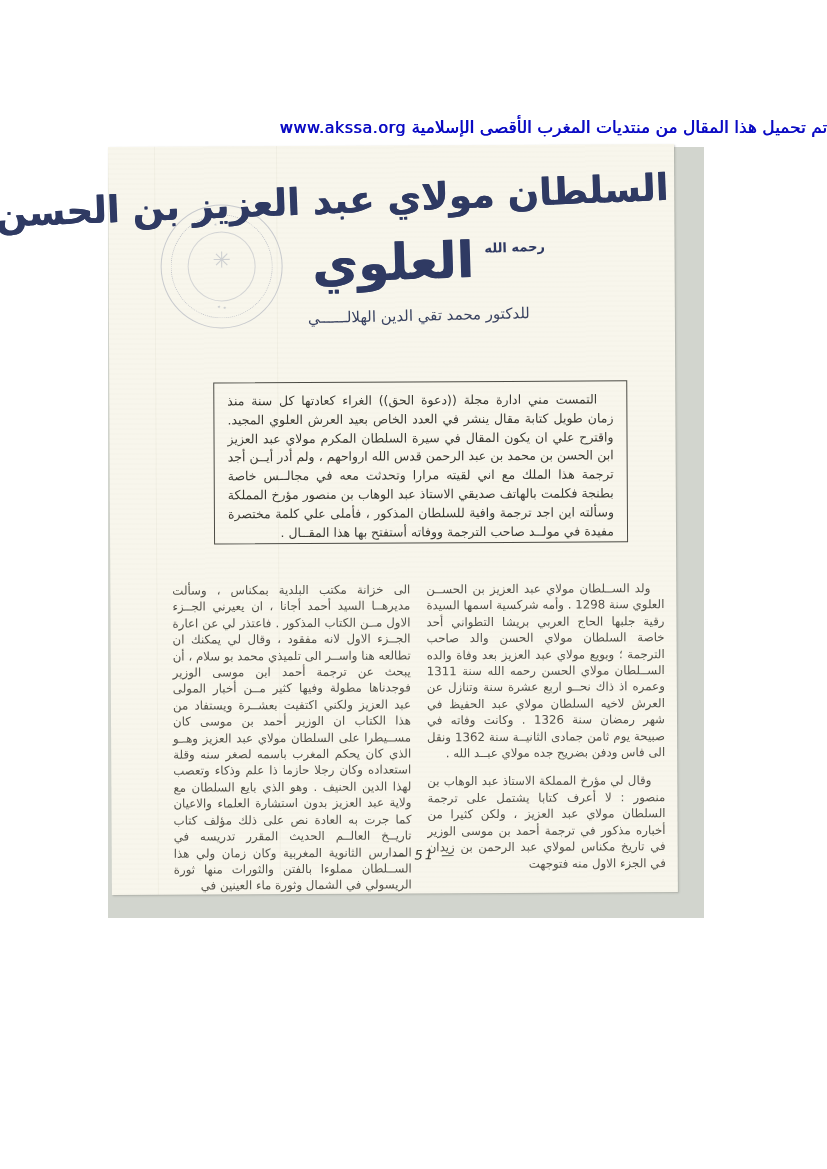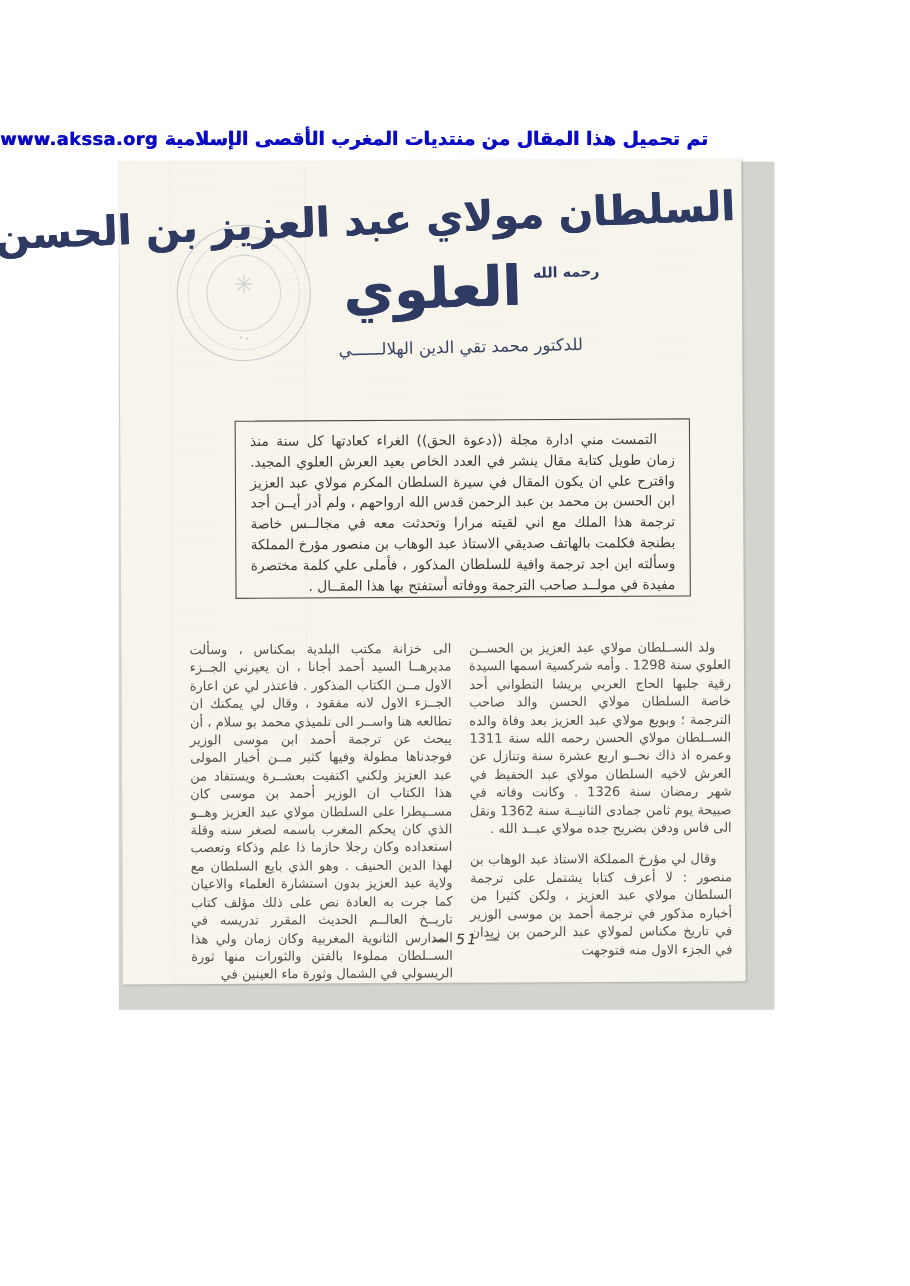--- a/index.html
+++ b/index.html
@@ -4,22 +4,22 @@
 <style>
   html,body{margin:0;padding:0;}
   body{
     width:827px;height:1169px;position:relative;background:#ffffff;
     font-family:"DejaVu Sans","Liberation Sans",sans-serif;
     overflow:hidden;
   }
   
   .banner{
     position:absolute;top:112px;left:0;right:0;height:30px;
-    text-align:left;direction:rtl;
-    color:#0b0bc4;font-weight:bold;font-size:17px;line-height:30px;
+    text-align:right;direction:rtl;
+    color:#0b0bc4;font-weight:normal;font-size:17px;line-height:30px;
     text-shadow:0.6px 0 0 #0b0bc4;
     letter-spacing:0.5px;
   }
   .banner .url{direction:ltr;unicode-bidi:embed;font-size:16px;}
   
   .scan{
     position:absolute;left:108px;top:147px;width:596px;height:771px;
     background:#d2d5ce;
   }
   .paper{

